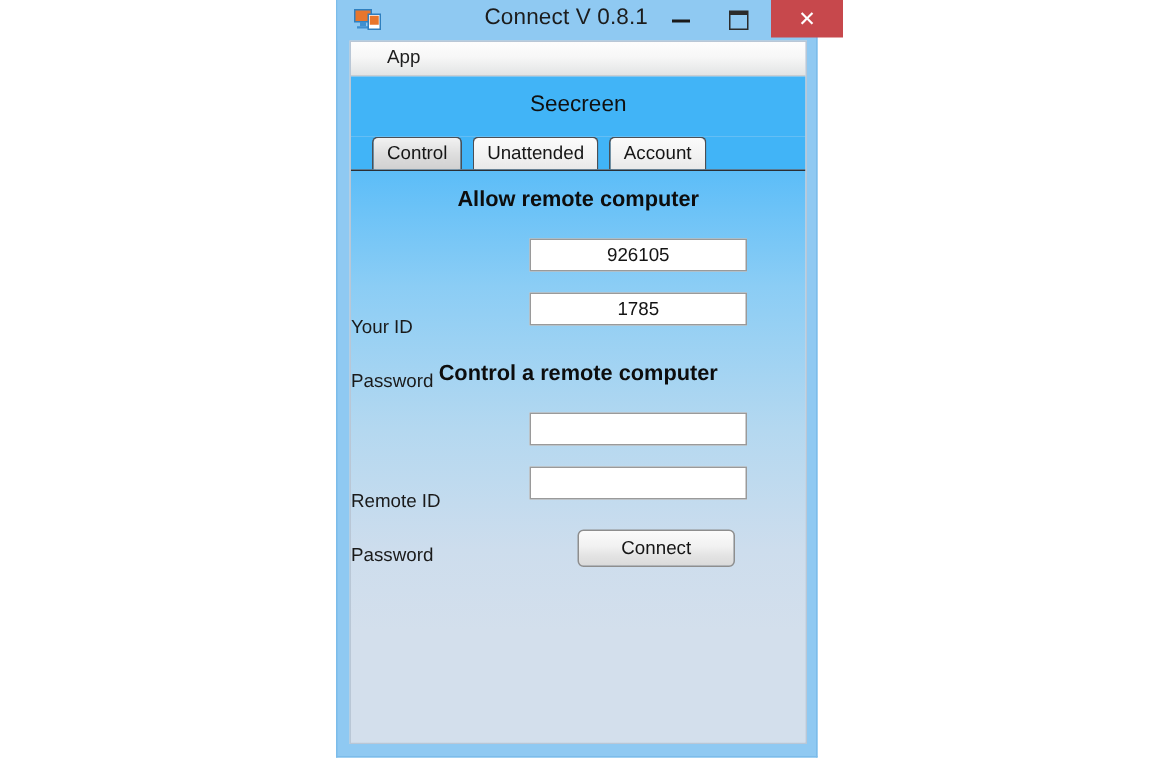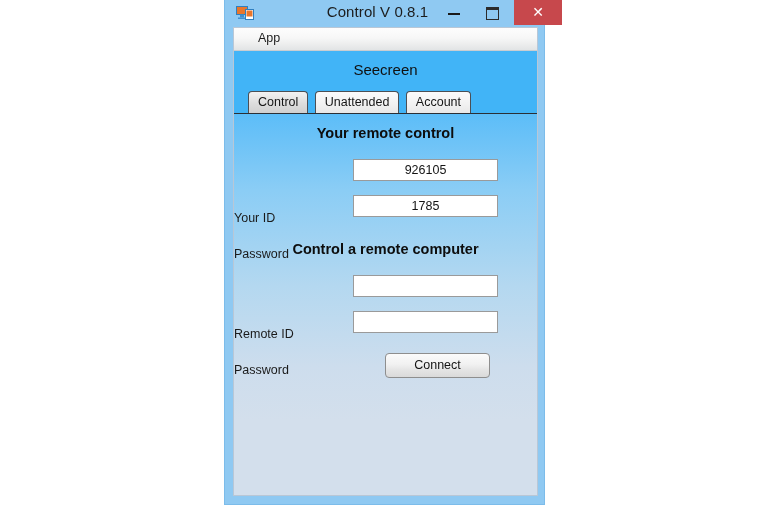--- a/index.html
+++ b/index.html
@@ -258,21 +258,21 @@
   <div id="titlebar">
     <div id="app-icon">
       <svg width="18" height="14" viewBox="0 0 18 14" xmlns="http://www.w3.org/2000/svg">
         <rect x="0.5" y="0.5" width="11" height="8" fill="#e8762c" stroke="#2f7fbf" stroke-width="1"></rect>
         <rect x="4" y="8.5" width="4" height="3" fill="#3f8fcf"></rect>
         <rect x="2" y="11.5" width="8" height="1.5" fill="#3f8fcf"></rect>
         <rect x="9.5" y="3.5" width="8" height="10" fill="#ffffff" stroke="#2f7fbf" stroke-width="1"></rect>
         <rect x="10.5" y="4.5" width="6" height="6" fill="#e8762c"></rect>
       </svg>
     </div>
-    <div id="title-text">Control V 0.8.1</div>
+    <div id="title-text">Connect V 0.8.1</div>
     <div class="winbtn" id="btn-min">
       <span class="glyph"></span>
     </div>
     <div class="winbtn" id="btn-max">
       <span class="glyph"></span>
     </div>
     <div class="winbtn" id="btn-close">
       <span class="glyph">✕</span>
     </div>
   </div>
@@ -288,21 +288,21 @@
     </div>
 
     <div id="tabstrip">
       <span class="tab active">Control</span>
       <span class="tab inactive">Unattended</span>
       <span class="tab inactive">Account</span>
     </div>
 
     <div id="panel">
 
-      <div class="section-title" id="title-allow">Your remote control</div>
+      <div class="section-title" id="title-allow">Allow remote computer</div>
 
       <div class="row" id="row1">
         <span class="field-label">Your ID</span>
         <div class="field-input">926105</div>
       </div>
 
       <div class="row" id="row2">
         <span class="field-label">Password</span>
         <div class="field-input">1785</div>
       </div>

